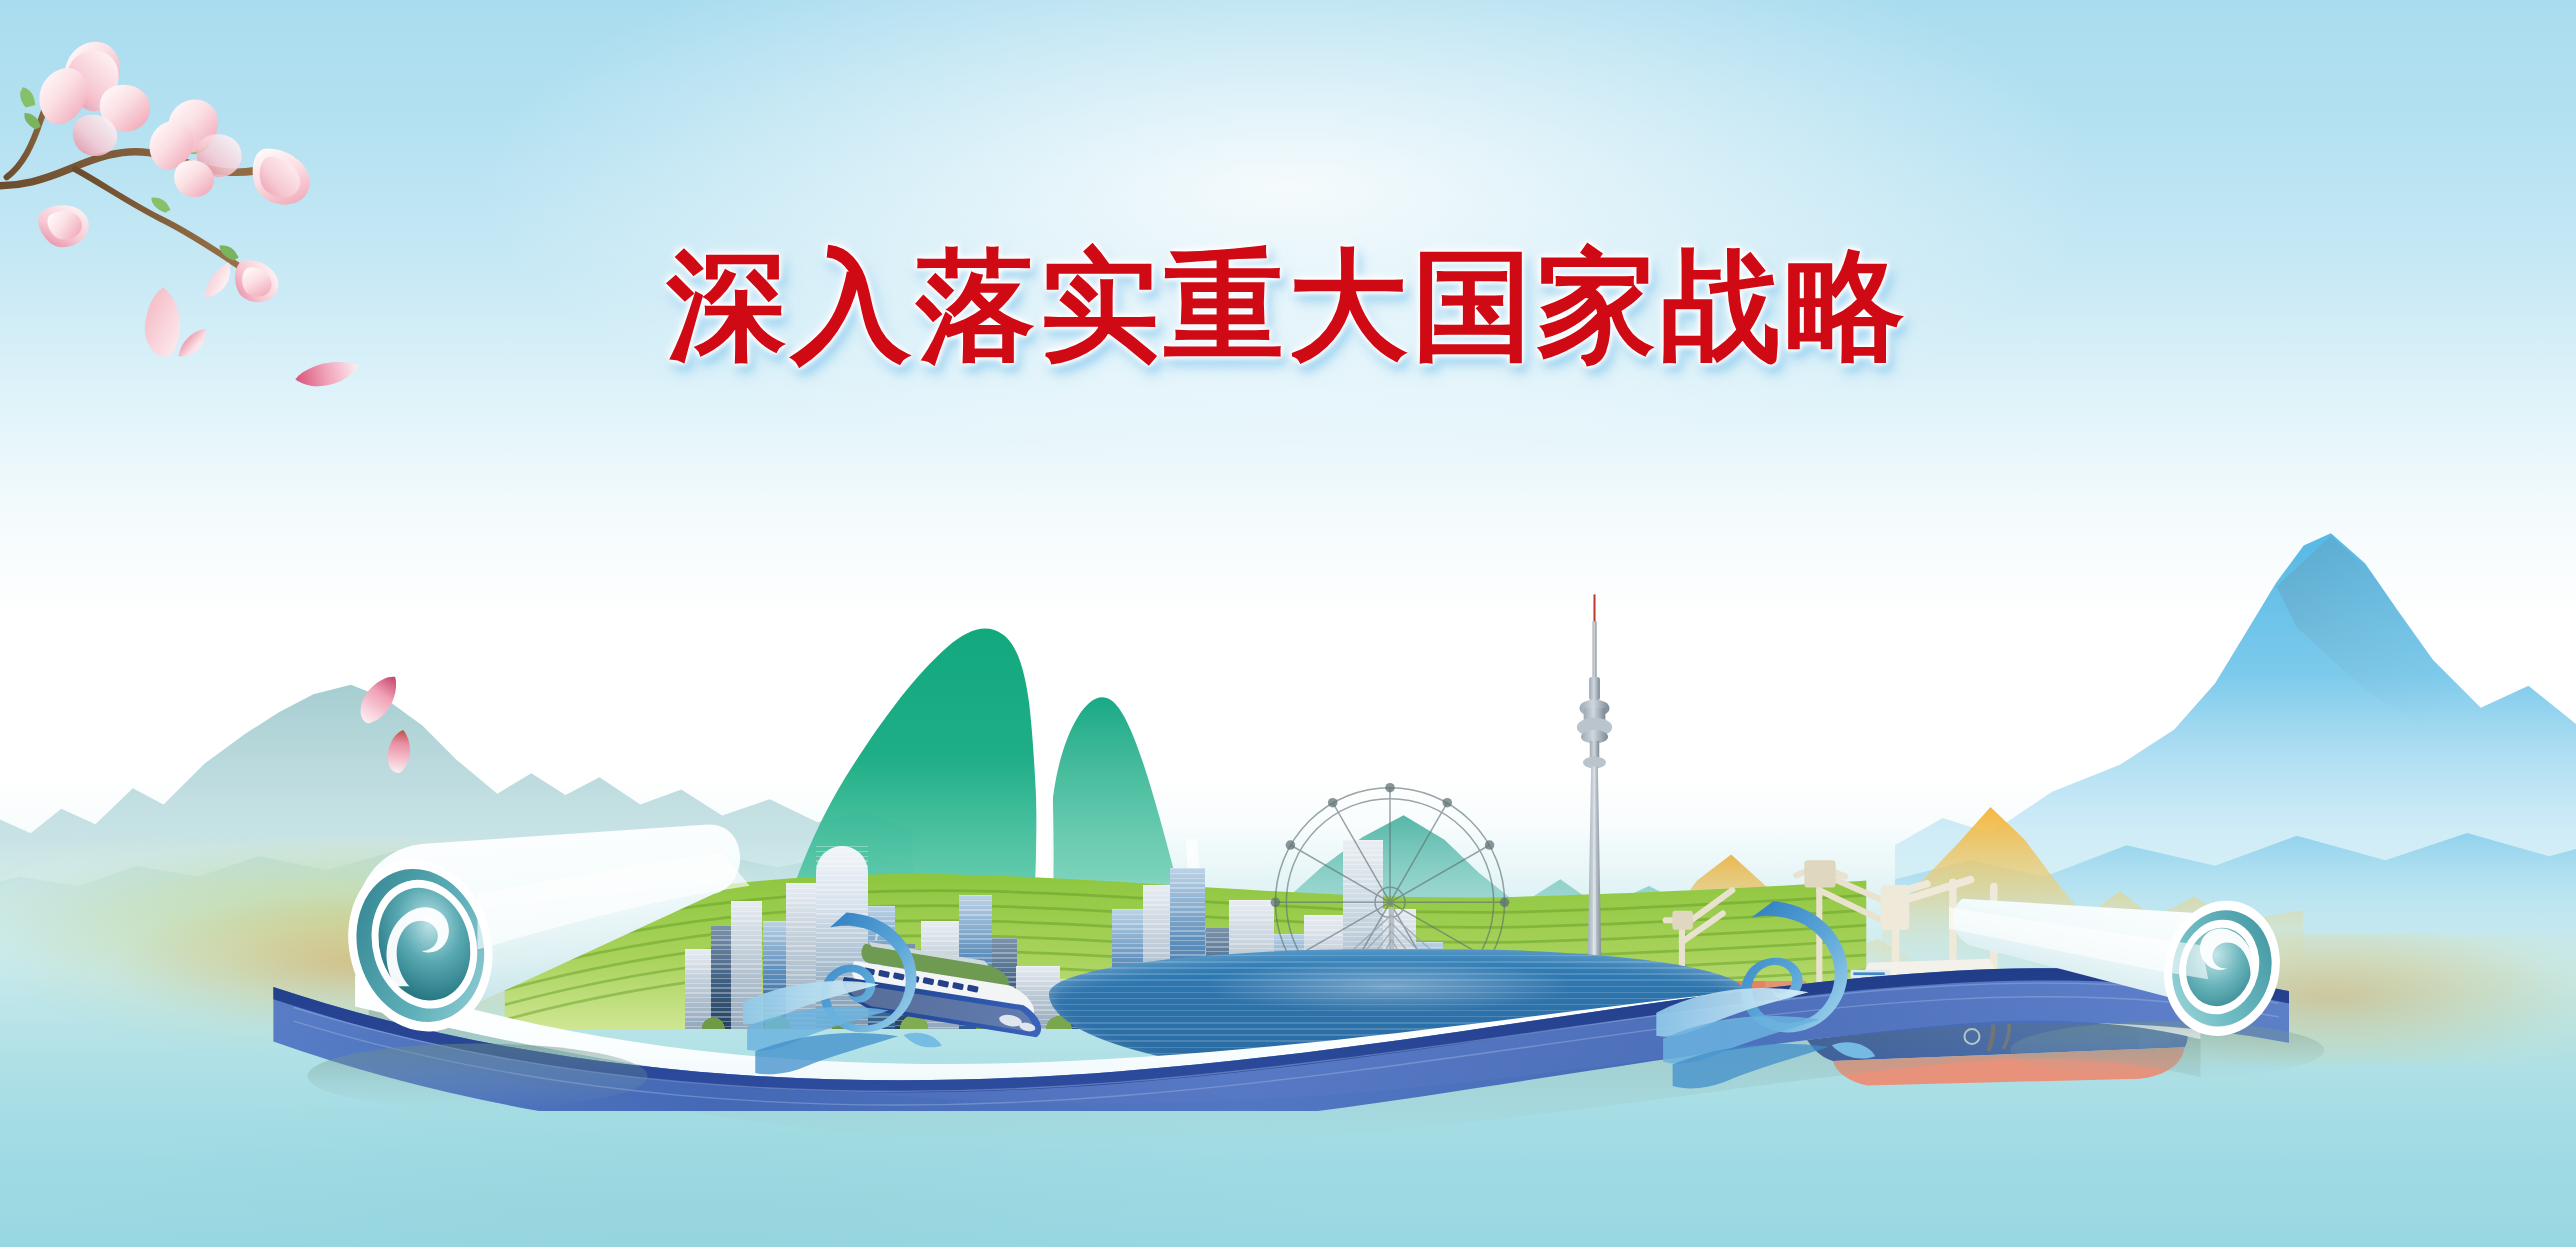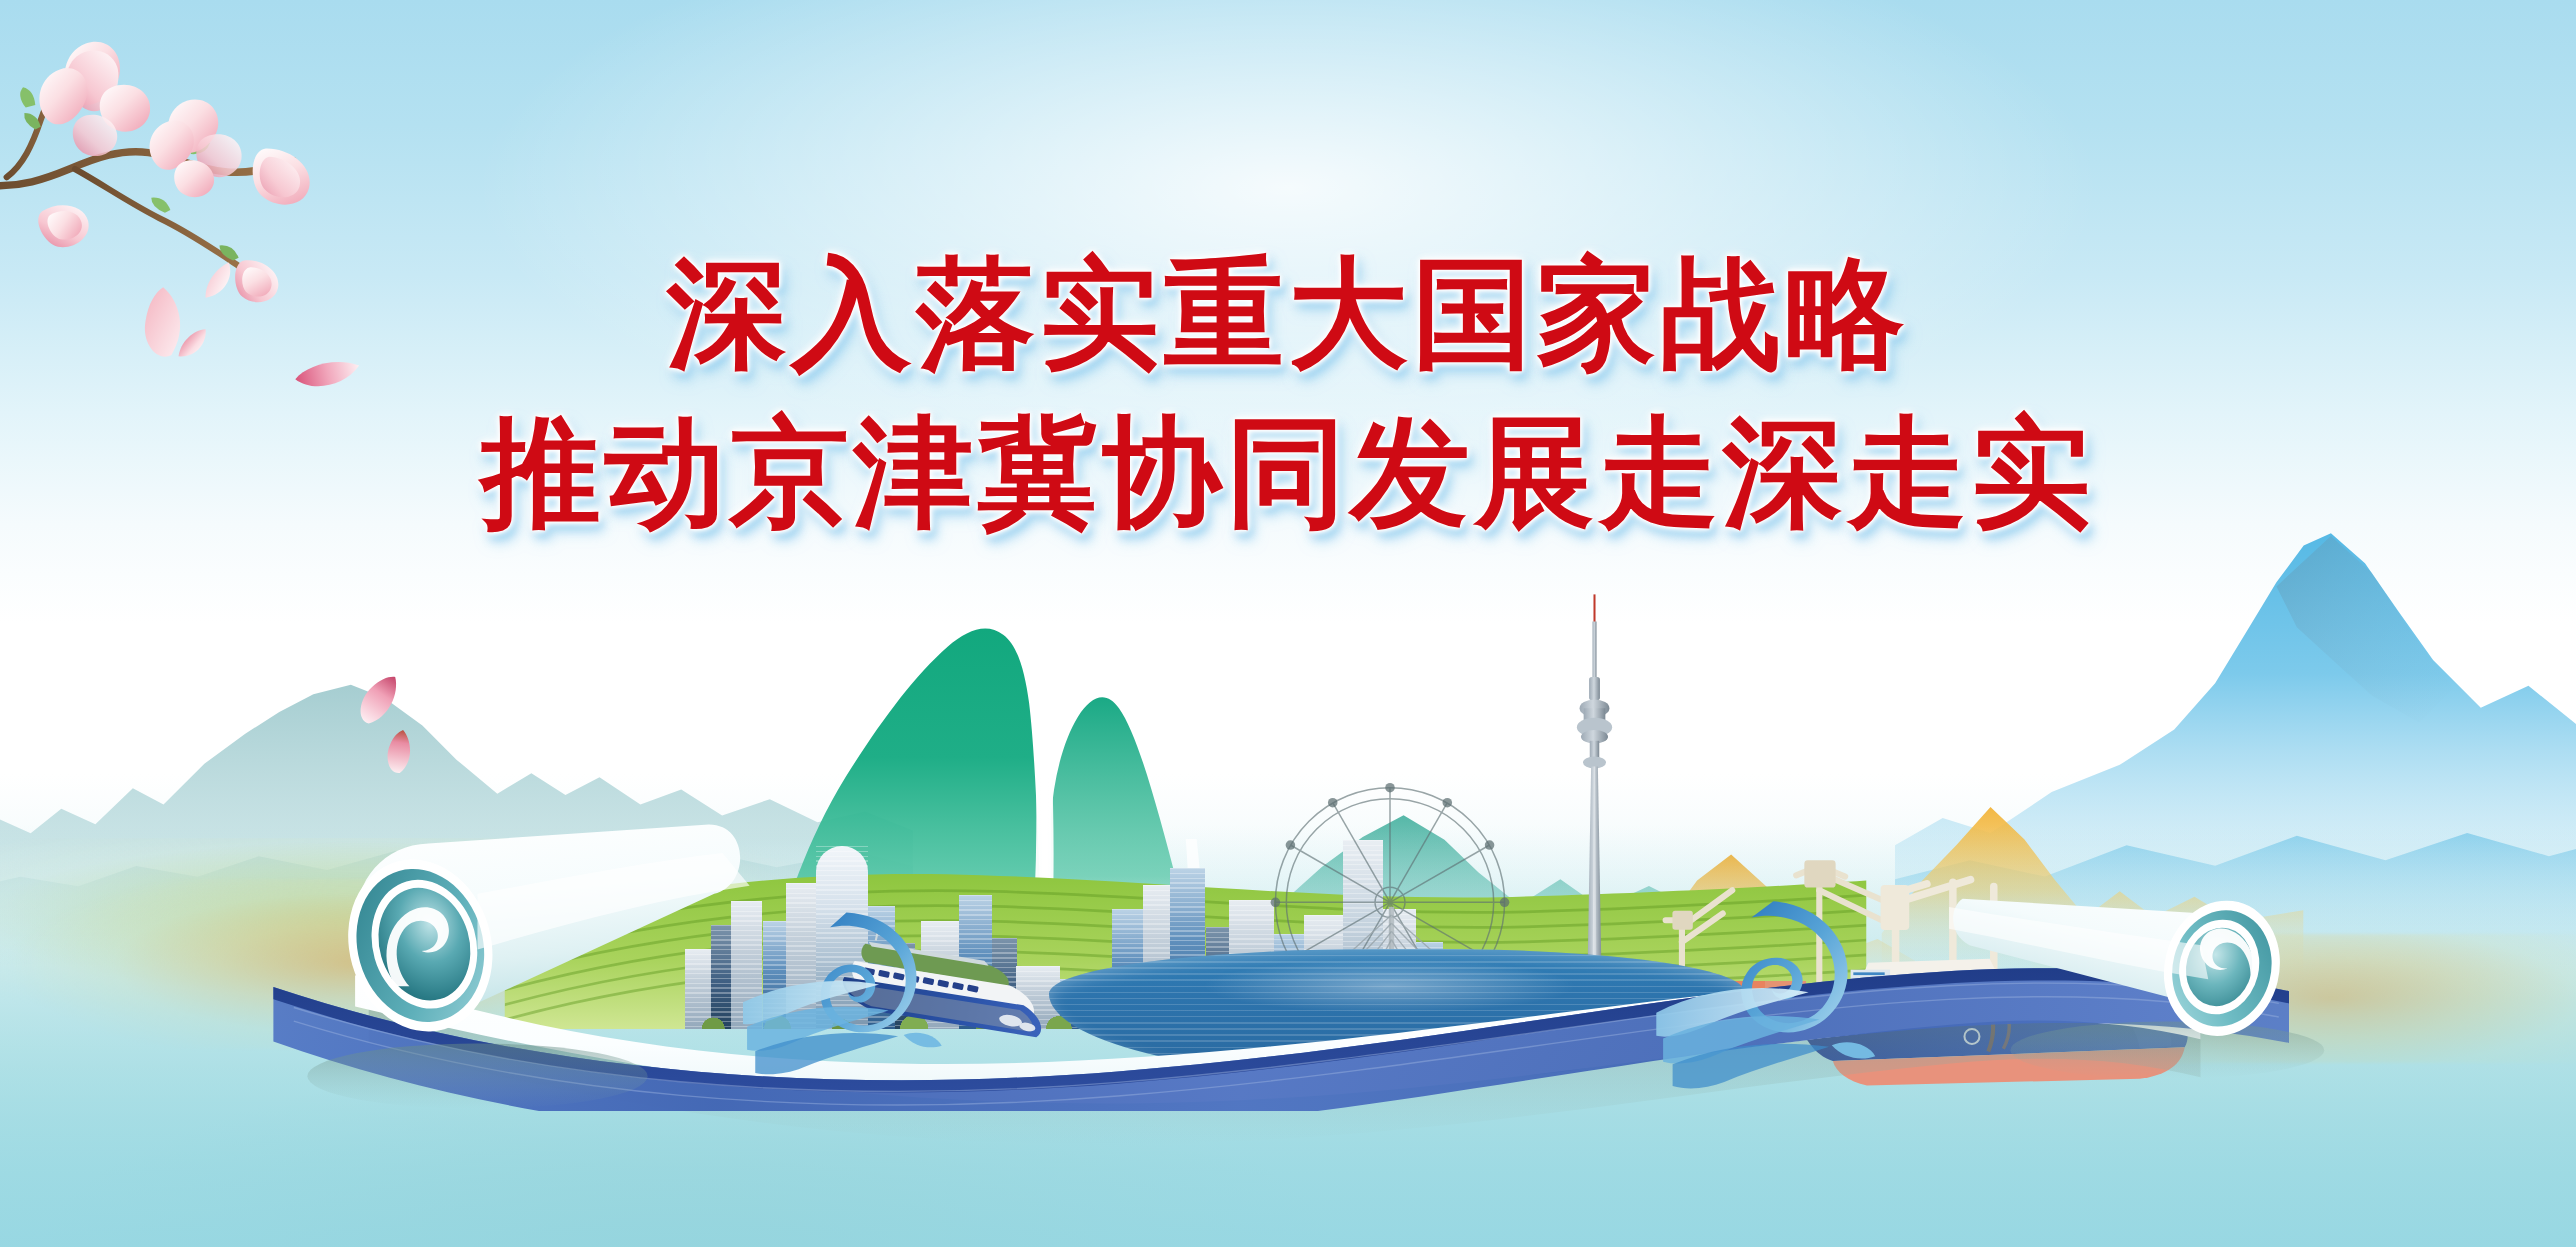--- a/index.html
+++ b/index.html
@@ -67,21 +67,21 @@
     text-align:center;
     z-index:40;
   }
   .title-line {
     display:block;
     color:#cf0a14;
     font-weight:bold;
     letter-spacing:.035em;
     line-height:1.22;
     white-space:nowrap;
-    font-family:Liberation Serif, serif;
+    font-family:Liberation Mono, monospace;
     text-shadow:
        0 0 1.4px #fff, 0 0 1.4px #fff, 0 0 2.7px #fff, 0 0 4.1px #fff,
        0 0 6.1px #fff, 0 0 8.9px #fff, 0 0 12.3px #fff,
        3.4px 6.1px 9.5px rgba(110,190,235,.80),
        4.8px 8.9px 15px rgba(120,195,238,.55);
   }
   .title-line.l1 { font-size:120px; }
   .title-line.l2 { font-size:120px; margin-top:12.3px; }
 
   
@@ -374,21 +374,20 @@
         <stop offset="0%" stop-color="#f6c4ce"></stop>
             <stop offset="100%" stop-color="#ffffff"></stop>
           </linearGradient>
         </defs>
       <path d="M2 24 C14 8 40 0 62 6 C54 28 26 38 2 24 Z" fill="url(#fp6)"></path>
     </svg>
   </div>
 
   <div class="title-block">
     <span class="title-line l1">深入落实重大国家战略</span>
-    <span class="title-line l2">推动京津冀协同发展走深走实</span>
   </div>
 
   <div class="scroll-wrap">
 
     <div style="position:absolute; left:743px; top:13.6px; width:613px; height:382px;">
       <svg width="613" height="382" viewBox="0 0 900 560">
         <defs>
           <linearGradient id="grn1" x1="0" y1="0" x2="0" y2="1">
             <stop offset="0%" stop-color="#12a87e"></stop>
             <stop offset="35%" stop-color="#1fae87"></stop>

